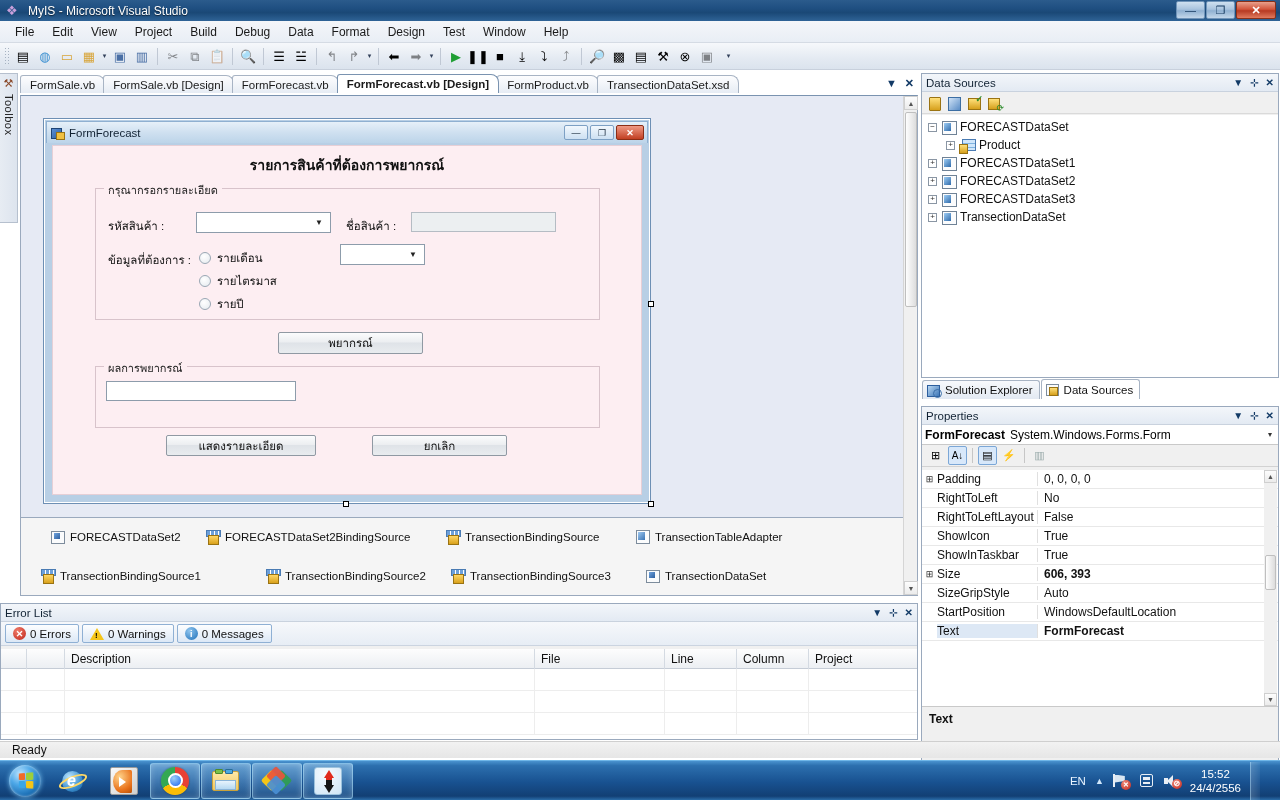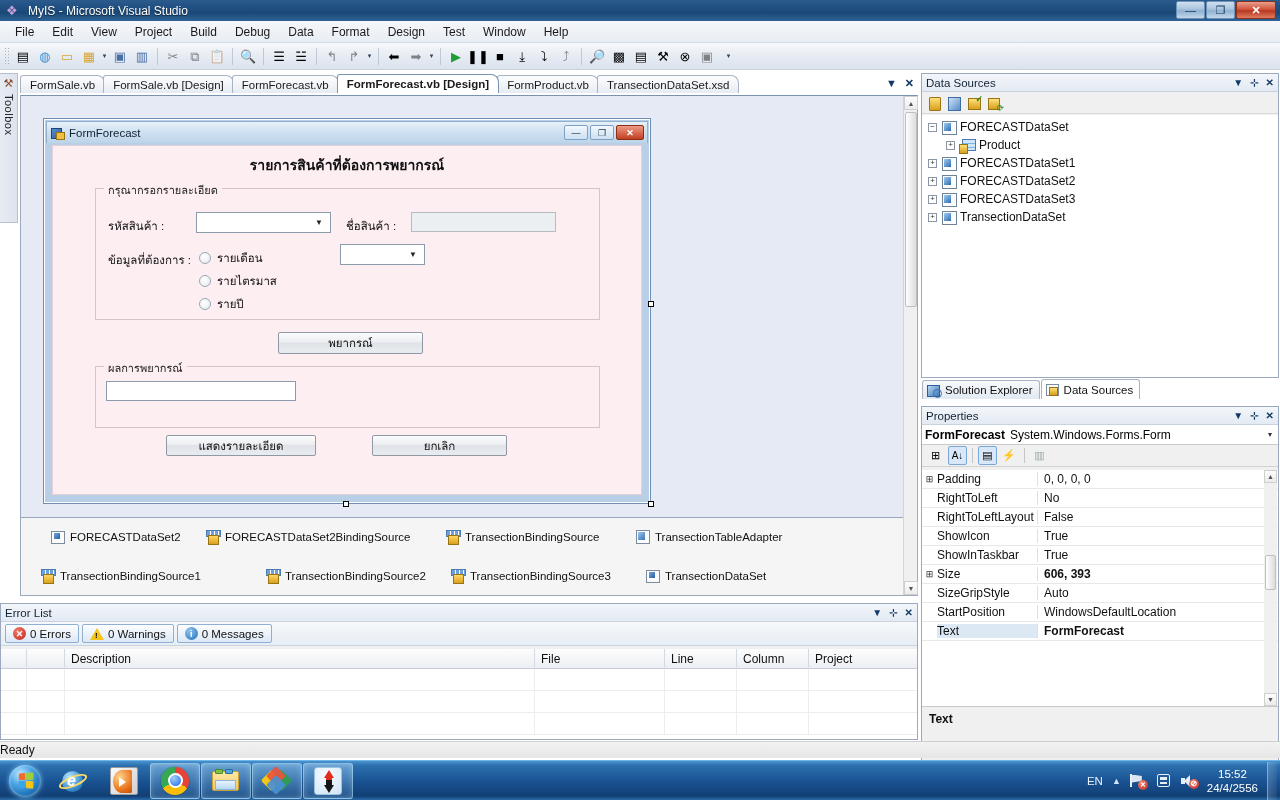--- a/index.html
+++ b/index.html
@@ -289,39 +289,39 @@
   .el-head { display:flex; height:20px; background:linear-gradient(to bottom,#fdfdfd,#eceff3);
     border-bottom:1px solid #c5ccd6; font-size:12px; color:#111; align-items:center; }
   .el-head div { border-right:1px solid #d4dae2; height:20px; display:flex; align-items:center; padding-left:6px; }
   .el-grid { position:absolute; left:0; right:0; top:45px; bottom:0; background:#fff; }
   .el-gridrow { height:22px; display:flex; border-bottom:1px solid #ededed; }
   .el-gridrow div { border-right:1px solid #ededed; }
 
   
   .statusbar { position:absolute; left:0; top:741px; width:1280px; height:17px;
     background:linear-gradient(to bottom,#f2f2f2,#e6e6e6); border-top:1px solid #cfcfcf;
-    display:flex; align-items:center; padding-left:0; font-size:12px; color:#111; }
+    display:flex; align-items:center; padding-left:12px; font-size:12px; color:#111; }
 
   
   .taskbar { position:absolute; left:0; top:760px; width:1280px; height:40px;
     background: linear-gradient(to bottom,#4a93cf 0%,#2c6fae 12%,#185190 55%,#123f74 90%,#2a6ca8 100%);
     border-top:1px solid #6fb6e8; display:flex; align-items:center; }
   .start-orb { width:46px;height:36px; margin-left:2px; display:flex;align-items:center;justify-content:center; }
   .orb { width:32px;height:32px;border-radius:50%;
     background: radial-gradient(circle at 35% 28%, #bfe6ff 0%, #4ea8e8 35%, #1b6fb5 70%, #0d4a80 100%);
     box-shadow: 0 0 5px rgba(130,210,255,.8), inset 0 0 3px rgba(255,255,255,.7);
     display:flex;align-items:center;justify-content:center; }
   .orb-flag { width:15px;height:15px; display:grid; grid-template-columns:1fr 1fr; grid-template-rows:1fr 1fr; gap:1.5px;
     transform: perspective(26px) rotateY(-16deg); }
   .orb-flag i { display:block; border-radius:1px; }
   .tbar-item { width:50px;height:36px; display:flex;align-items:center;justify-content:center;
     border:1px solid transparent; border-radius:3px; margin-right:1px; }
   .tbar-item.pinned { background:linear-gradient(to bottom,rgba(180,225,255,.42),rgba(90,160,220,.22));
     border:1px solid rgba(190,235,255,.55); box-shadow: inset 0 0 6px rgba(255,255,255,.25); }
-  .tray-right { margin-left:auto; display:flex; align-items:center; gap:9px; padding-right:3px; height:40px; }
+  .tray-right { margin-left:auto; display:flex; align-items:center; gap:9px; padding-right:20px; height:40px; }
   .tray-right .lang { color:#e8f3ff; font-size:11.5px; }
   .tray-right .arrowup { color:#cfe6fb; font-size:9px; }
   .clock { color:#ffffff; font-size:11.5px; text-align:center; line-height:14px; }
   .showdesk { width:10px; height:38px; background:linear-gradient(to right,rgba(255,255,255,.18),rgba(255,255,255,.05));
     border-left:1px solid rgba(200,235,255,.5); }
 </style>
 </head>
 <body>
 
 <div id="app">

